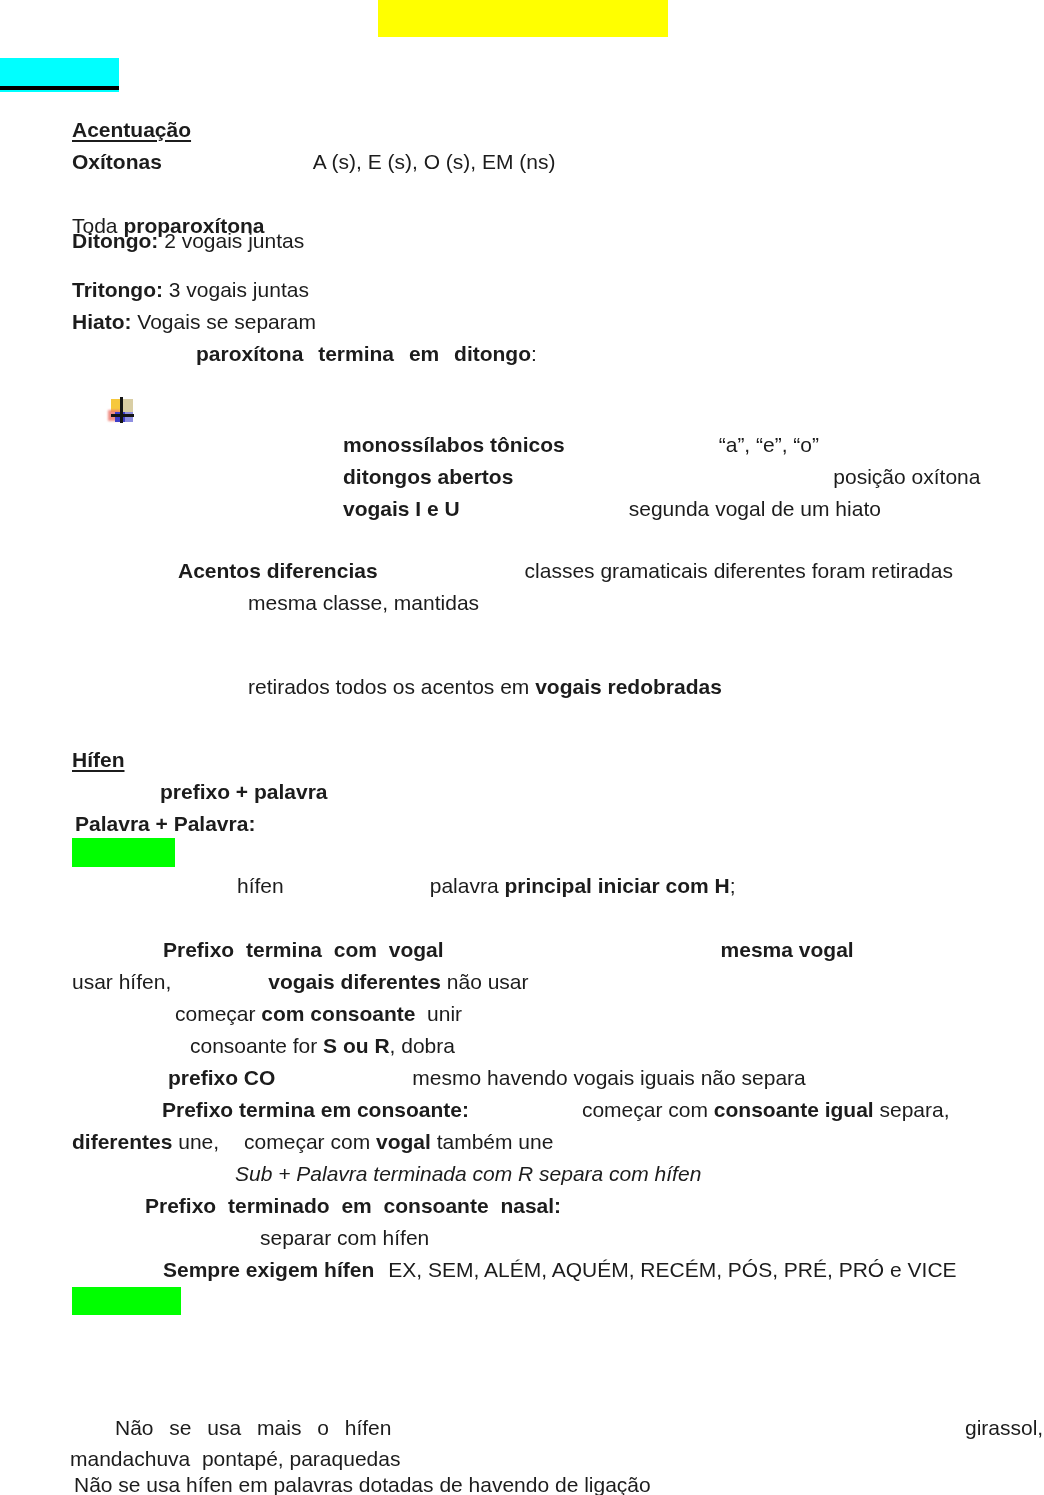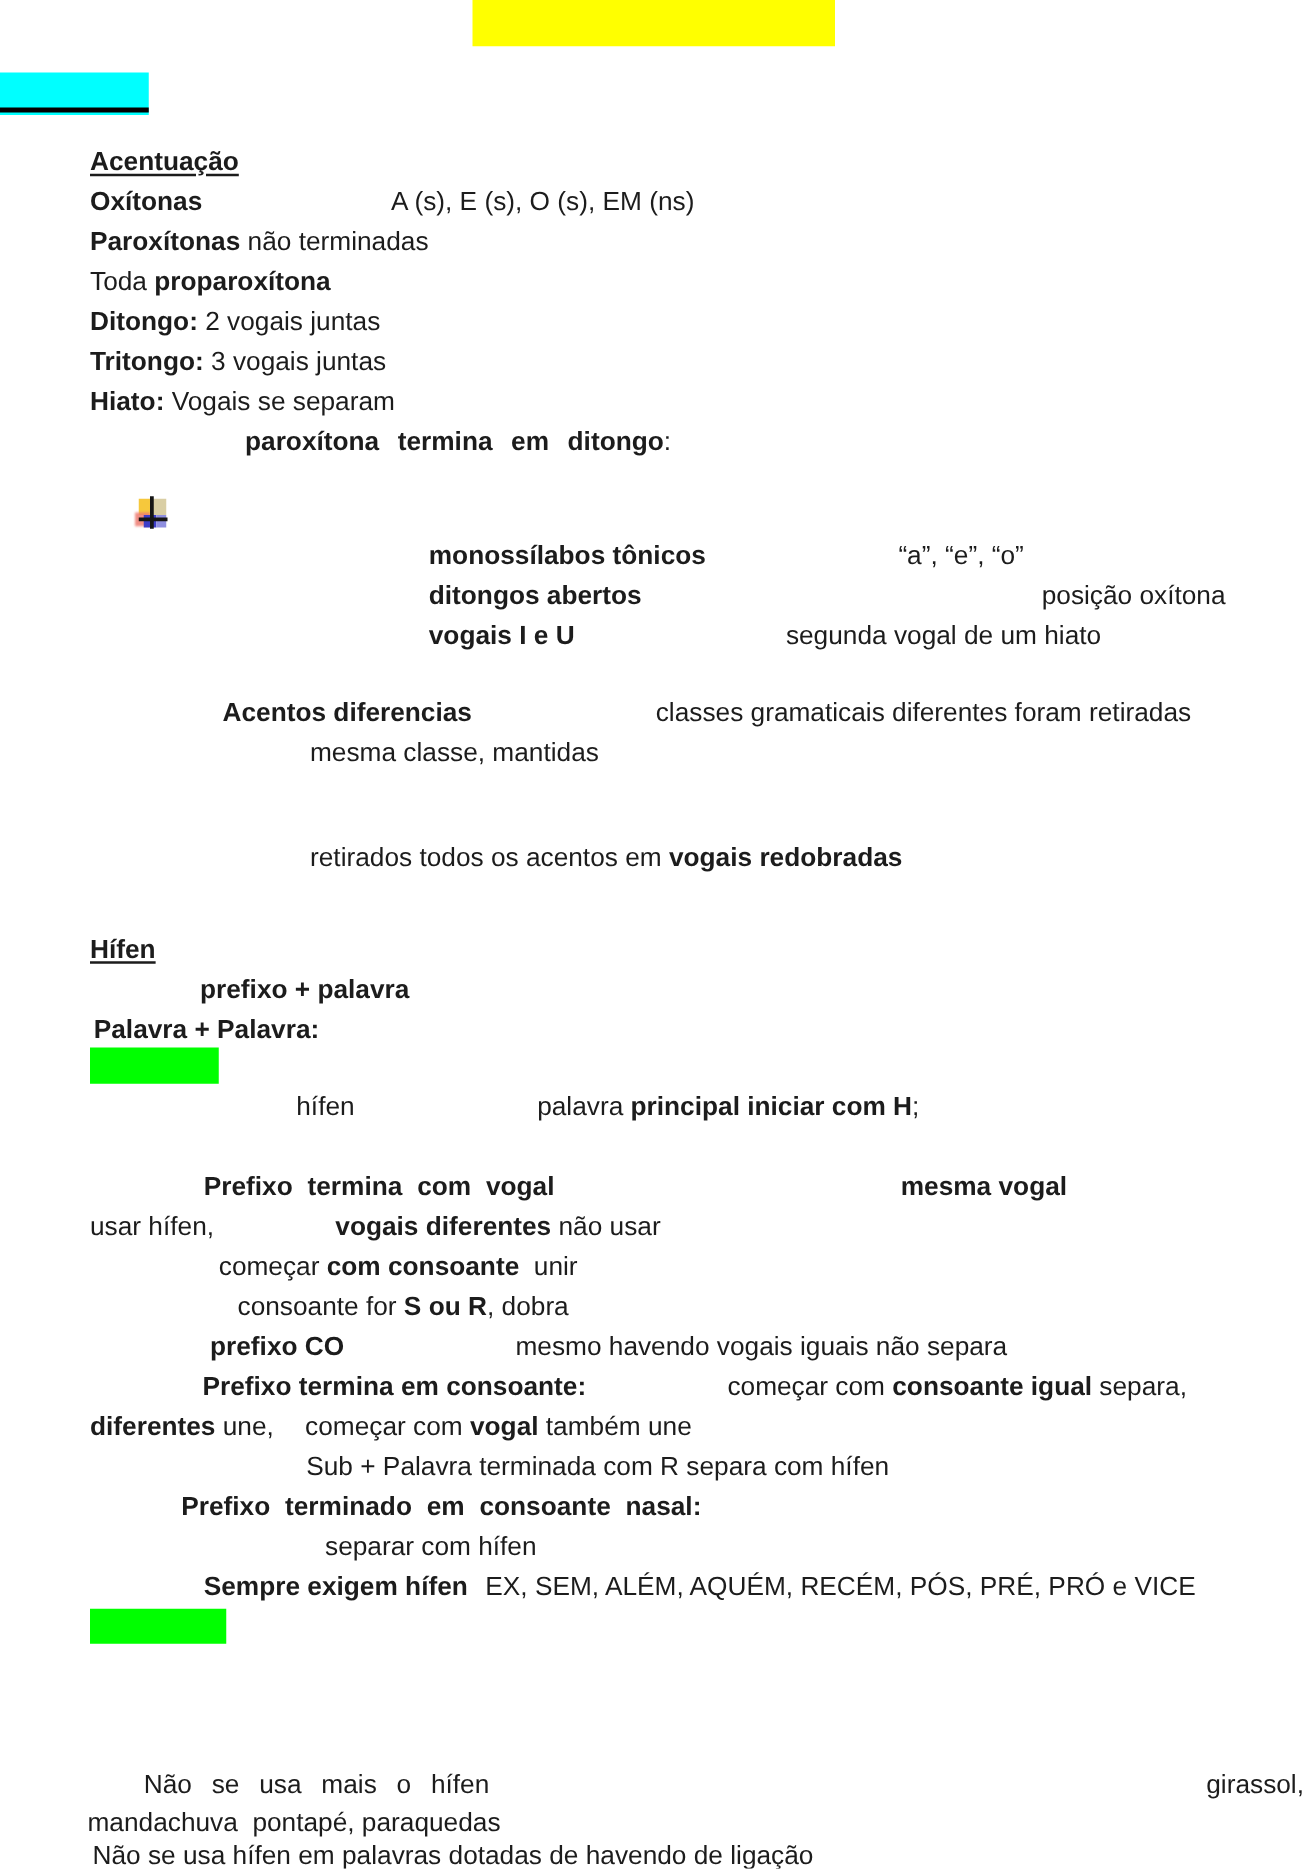--- a/index.html
+++ b/index.html
@@ -48,25 +48,24 @@
   <div class="hl hl-yellow" style="left:378px;top:0;width:290px;height:37px;"></div>
 
   <div class="hl hl-cyan" style="left:0;top:58px;width:119px;height:34px;">
     <div class="cyan-underline"></div>
   </div>
 
   <div class="line" style="top:117px;left:72px;"><span class="b u">Acentuação</span></div>
 
   <div class="line" style="top:149px;left:72px;"><span class="b">Oxítonas</span><span class="sp" style="width:151px;"></span><span>A (s), E (s), O (s), EM (ns)</span></div>
 
-  <div class="line" style="top:181px;left:72px;"><span class="b">Paroxítonas</span><span> não terminadas</span></div>
 
   <div class="line" style="top:213px;left:72px;"><span>Toda </span><span class="b">proparoxítona</span></div>
 
-  <div class="line" style="top:245px;left:72px;text-align:right;"><span class="b">Ditongo:</span><span> 2 vogais juntas</span></div>
+  <div class="line" style="top:228px;left:72px;text-align:right;"><span class="b">Ditongo:</span><span> 2 vogais juntas</span></div>
 
   <div class="line" style="top:277px;left:72px;"><span class="b">Tritongo:</span><span> 3 vogais juntas</span></div>
 
   <div class="line" style="top:309px;left:72px;"><span class="b">Hiato:</span><span> Vogais se separam</span></div>
 
   <div class="line ws9" style="top:341px;left:196px;"><span class="b">paroxítona termina em ditongo</span><span>:</span></div>
 
   <div class="clipart" style="left:108px;top:397px;">
     <div class="sq sq-yellow"></div>
     <div class="sq sq-tan"></div>
@@ -106,21 +105,21 @@
   <div class="line" style="top:1001px;left:175px;"><span>começar </span><span class="b">com consoante</span><span>  unir</span></div>
 
   <div class="line" style="top:1033px;left:190px;"><span>consoante for </span><span class="b">S ou R</span><span>, dobra</span></div>
 
   <div class="line" style="top:1065px;left:168px;"><span class="b">prefixo CO</span><span class="sp" style="width:137px;"></span><span>mesmo havendo vogais iguais não separa</span></div>
 
   <div class="line" style="top:1097px;left:162px;"><span class="b">Prefixo termina em consoante:</span><span class="sp" style="width:113px;"></span><span>começar com </span><span class="b">consoante igual</span><span> separa,</span></div>
 
   <div class="line" style="top:1129px;left:72px;text-align:right;"><span class="b">diferentes</span><span> une,</span><span class="sp" style="width:25px;"></span><span>começar com </span><span class="b">vogal</span><span> também une</span></div>
 
-  <div class="line" style="top:1161px;left:245px;"><span>Sub + Palavra terminada com R separa com hífen</span></div>
+  <div class="line" style="top:1161px;left:235px;font-style:italic;"><span>Sub + Palavra terminada com R separa com hífen</span></div>
 
   <div class="line" style="top:1193px;left:145px;"><span class="b ws6">Prefixo terminado em consoante nasal:</span></div>
 
   <div class="line" style="top:1225px;left:260px;"><span>separar com hífen</span></div>
 
   <div class="line" style="top:1257px;left:163px;"><span class="b">Sempre exigem hífen</span><span class="sp" style="width:14px;"></span><span>EX, SEM, ALÉM, AQUÉM, RECÉM, PÓS, PRÉ, PRÓ e VICE</span></div>
 
   <div class="hl hl-green" style="left:72px;top:1287px;width:109px;height:28px;"></div>
 
   <div class="line ws10" style="top:1415px;left:75px;margin-left:40px;"><span>Não se usa mais o hífen</span></div>

